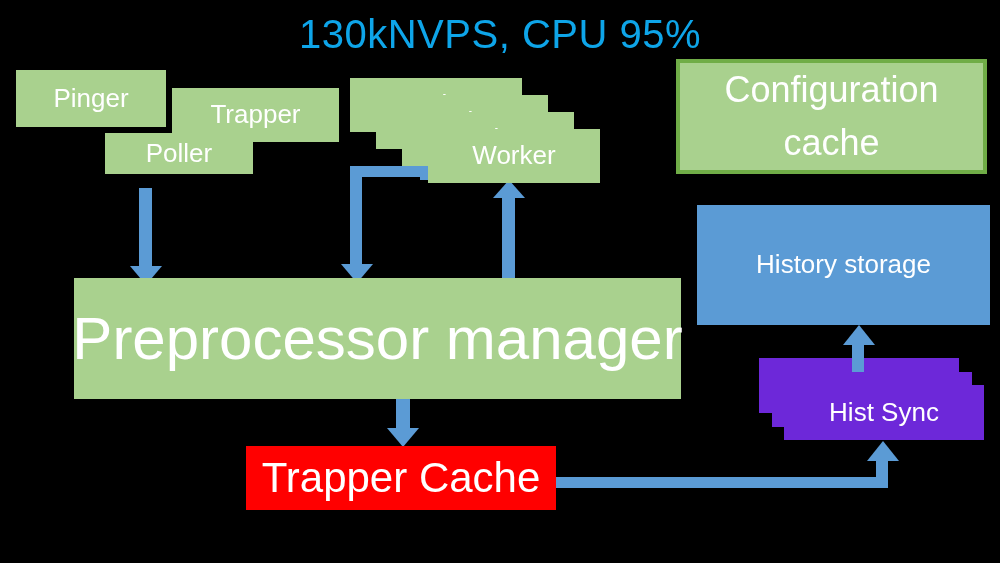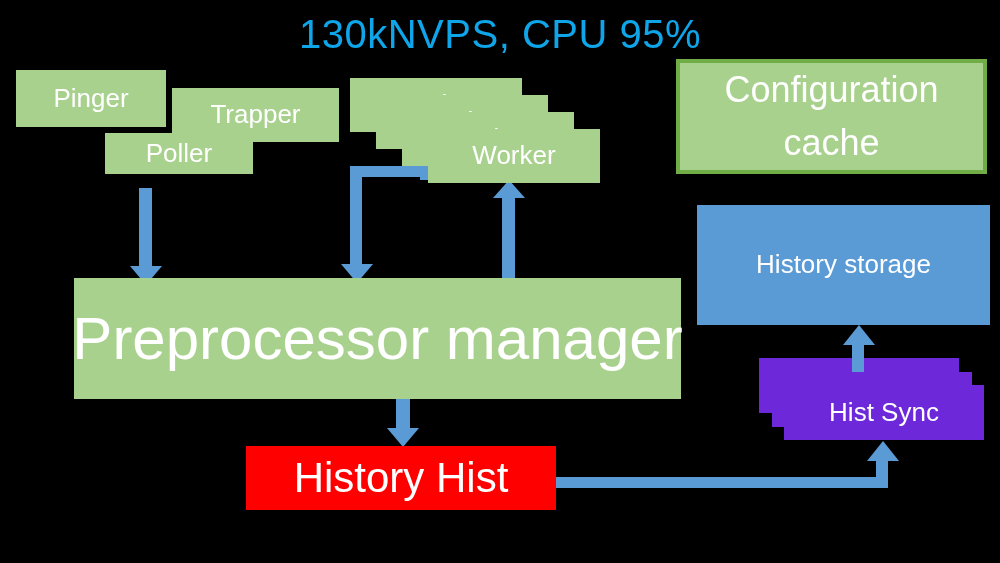--- a/index.html
+++ b/index.html
@@ -118,19 +118,19 @@
   <div class="box green f38" id="poller">Poller</div>
 
   <div class="box green f38" id="worker-1">Worker</div>
   <div class="box green f38" id="worker-2">Worker</div>
   <div class="box green f38" id="worker-3">Worker</div>
   <div class="box green f38" id="worker-4">Worker</div>
 
   <div class="box green bordered" id="config-cache">Configuration cache</div>
   <div class="box blue f38" id="history-storage">History storage</div>
   <div class="box green f60" id="preprocessor">Preprocessor manager</div>
-  <div class="box red f42" id="history-cache">History Hist</div>
+  <div class="box red f42" id="history-cache">Trapper Cache</div>
 
   <div class="box orange f38" id="histsync-1">Hist Sync</div>
   <div class="box orange f38" id="histsync-2">Hist Sync</div>
   <div class="box orange f38" id="histsync-3">Hist Sync</div>
 
 </div>
 
 </body></html>

